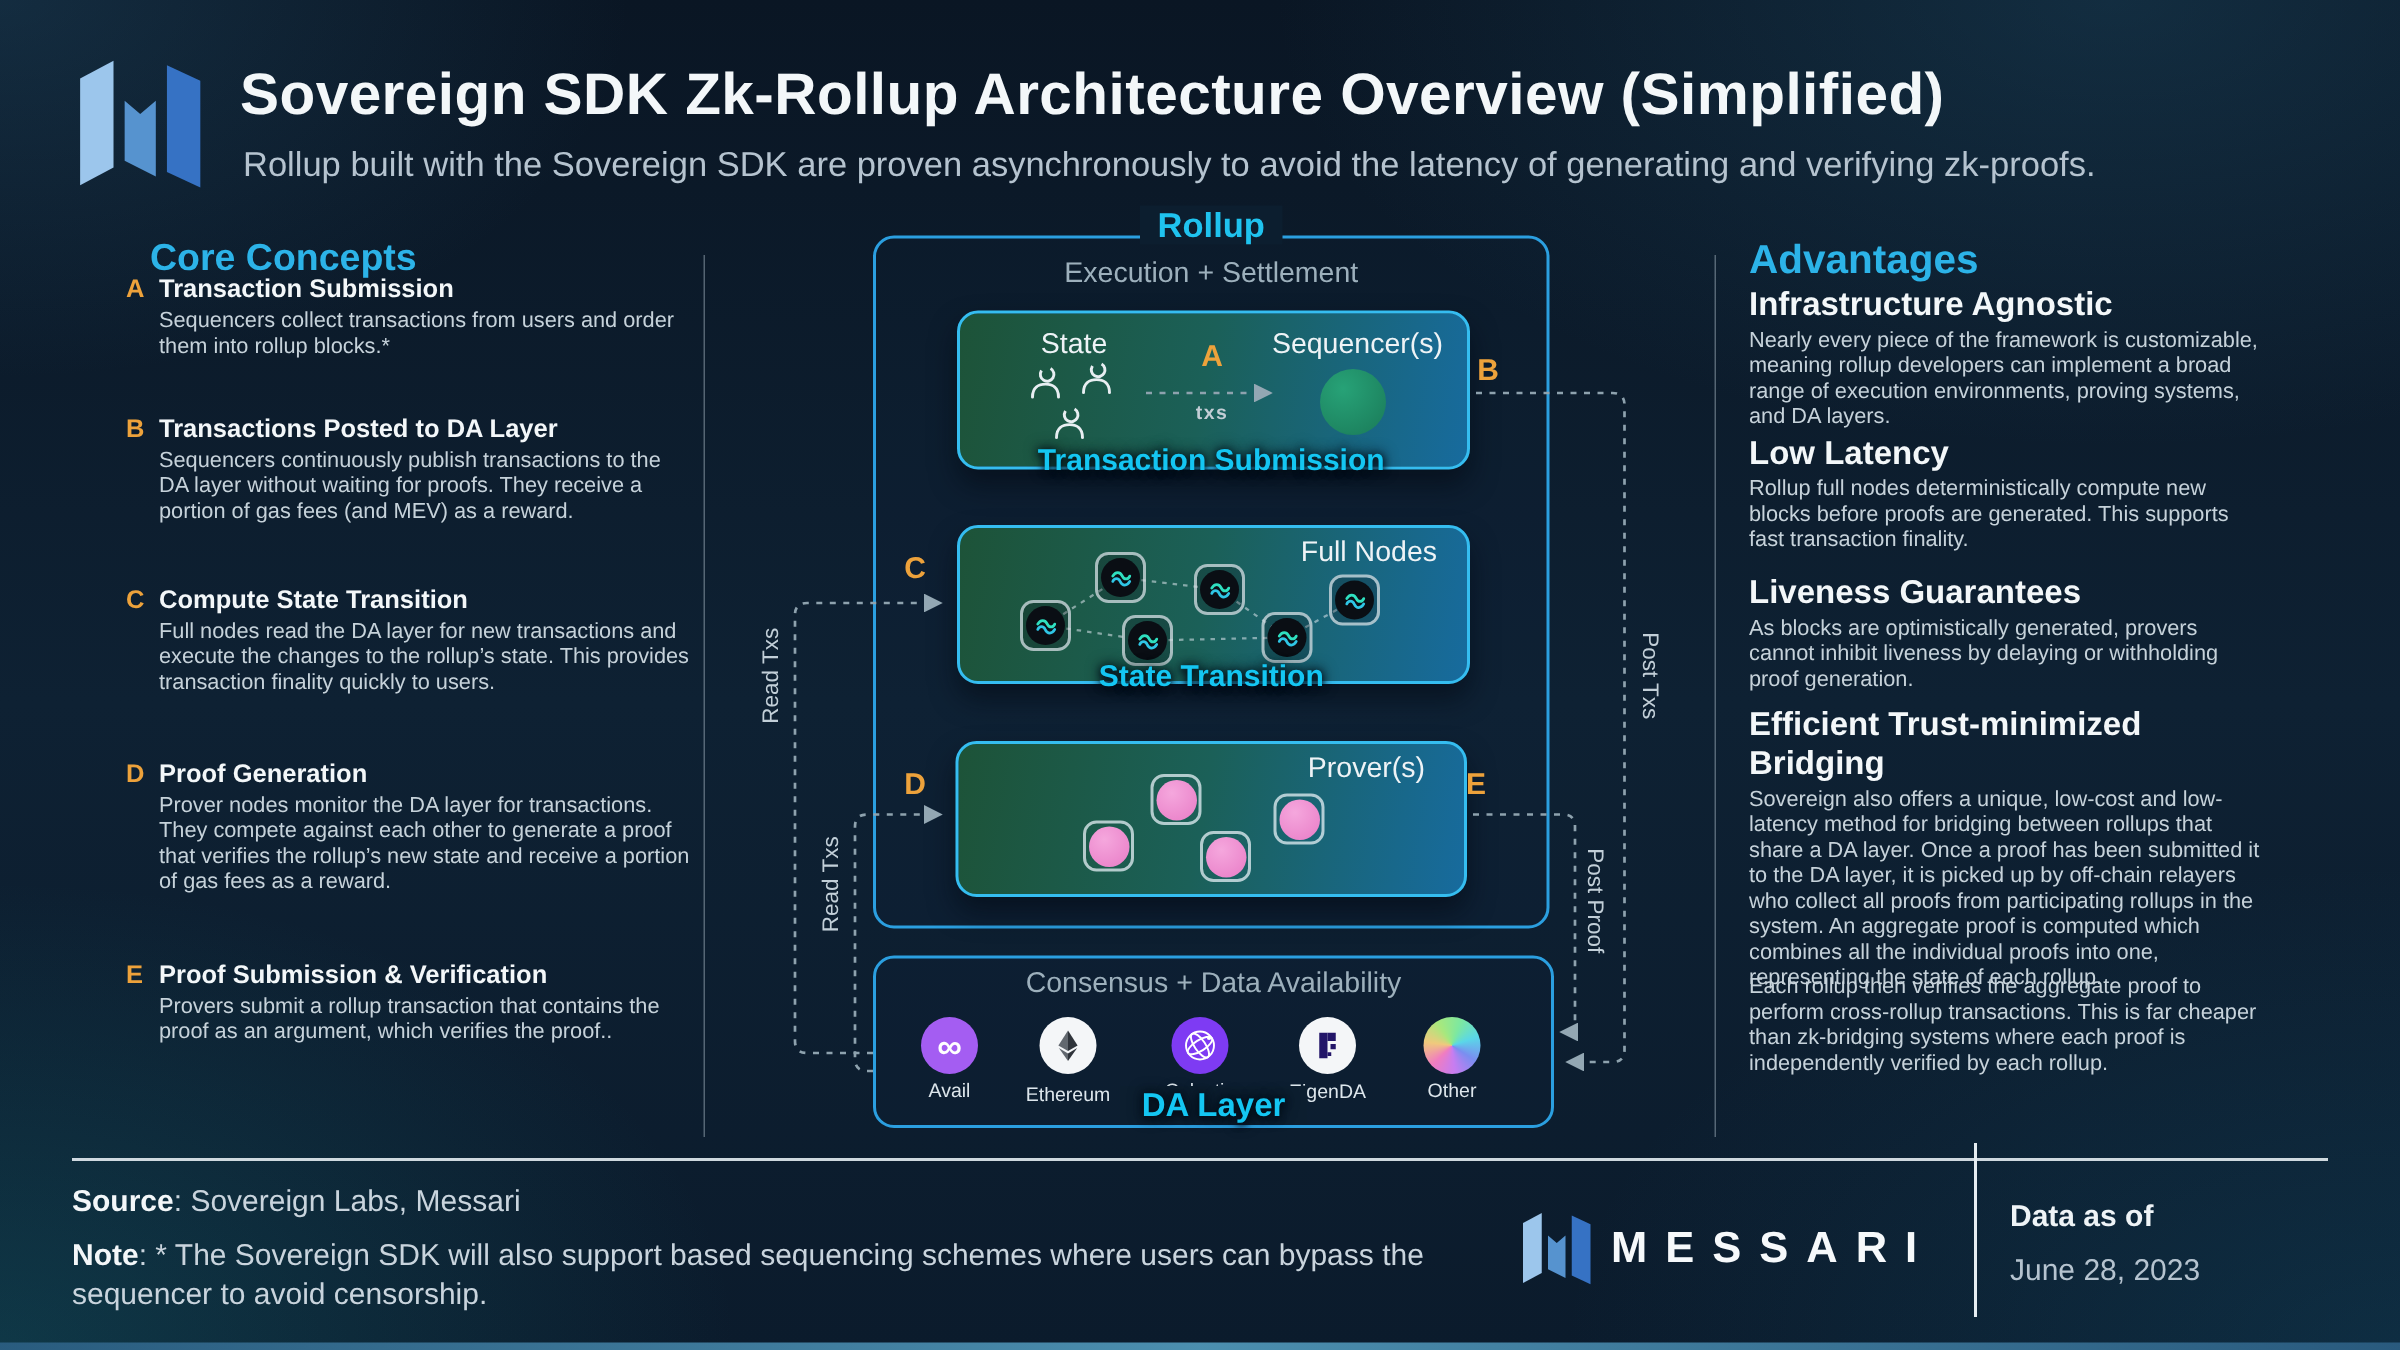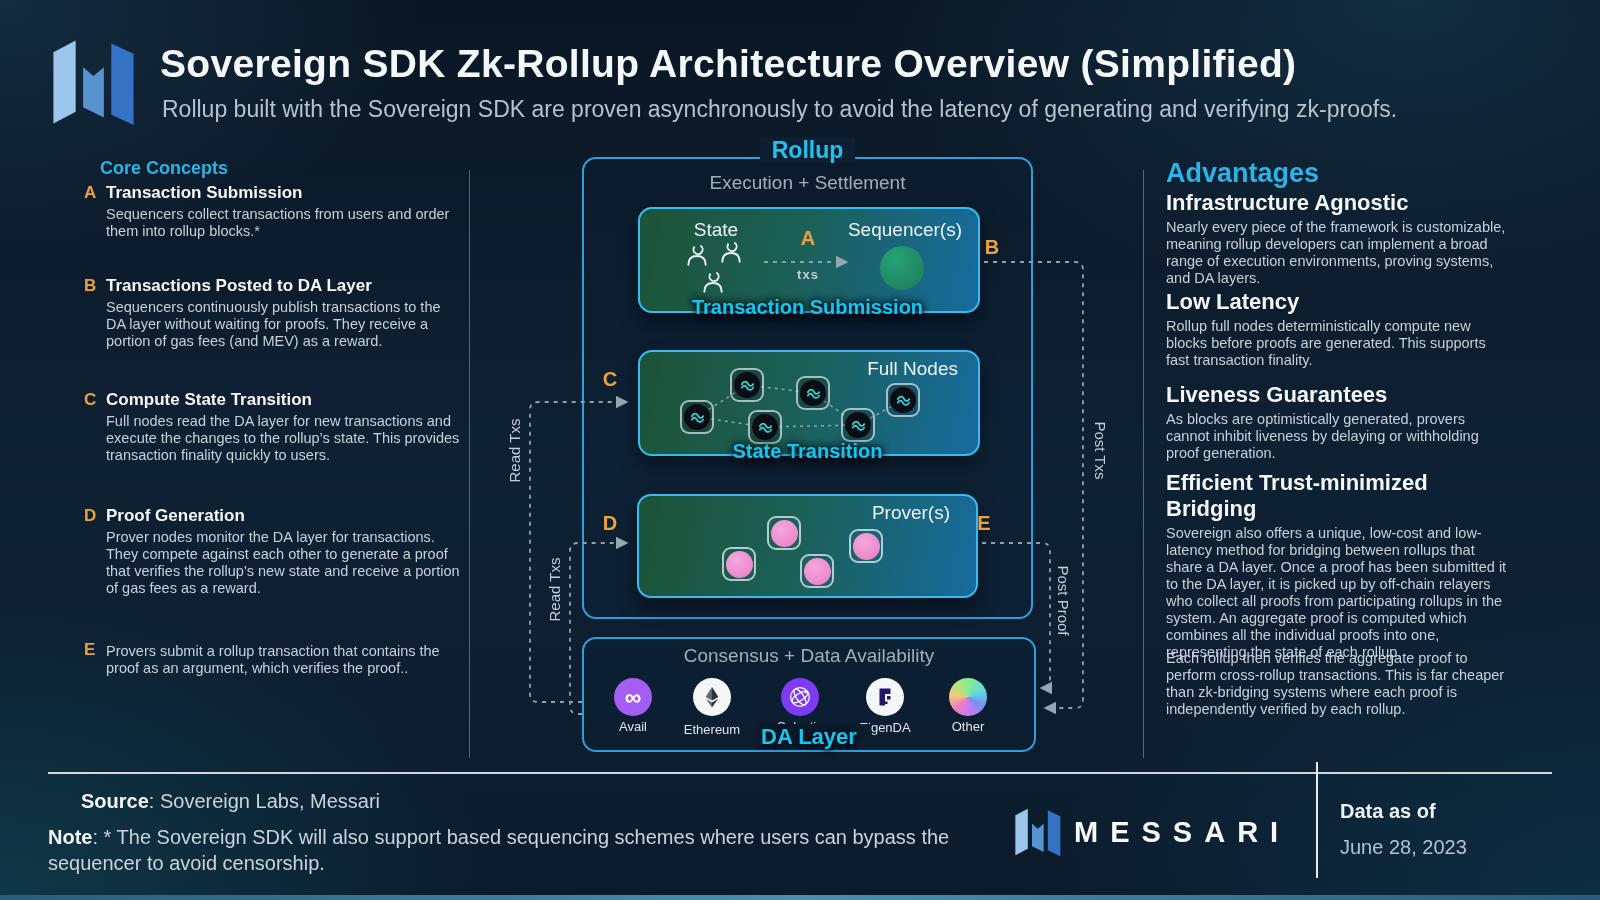--- a/index.html
+++ b/index.html
@@ -22,21 +22,21 @@
   .header-title { position:absolute; left:160px; top:42px; font-size:39px; font-weight:bold;
     color:#f3f7f9; letter-spacing:.3px; }
   .header-subtitle { position:absolute; left:162px; top:96px; font-size:23px; color:#b5c3cf; }
 
   
   .vdivider { position:absolute; top:170px; width:1px; height:588px; background:rgba(205,222,232,.38); }
   .vdivider.left { left:469px; }
   .vdivider.right { left:1143px; }
 
   
-  .cc-heading { position:absolute; left:100px; top:158px; font-size:18px; font-weight:bold; color:#2cb3e8; }
+  .cc-heading { position:absolute; left:100px; top:158px; font-size:25px; font-weight:bold; color:#2cb3e8; }
   .concept { position:absolute; left:84px; width:378px; }
   .concept .letter { position:absolute; left:0; top:0; width:20px; color:#eda23b;
     font-weight:bold; font-size:17px; }
   .concept .c-title { display:block; margin-left:22px; font-weight:bold; font-size:17px; color:#f3f7f9; }
   .concept .c-body { margin-left:22px; margin-top:3px; font-size:14.5px; line-height:17px; color:#c6d2da; }
   #concept-a { top:183px; } #concept-b { top:276px; } #concept-c { top:390px; }
   #concept-d { top:506px; } #concept-e { top:640px; }
 
   
   .adv-heading { position:absolute; left:1166px; top:158px; font-size:27px; font-weight:bold; color:#2cb3e8; }
@@ -109,21 +109,21 @@
   .rot-ccw { transform:rotate(-90deg); }
   .rot-cw  { transform:rotate(90deg); }
 
   .overlay-svg { position:absolute; left:0; top:0; width:1600px; height:900px;
     z-index:2; pointer-events:none; }
 
   
   .footer-line { position:absolute; left:48px; top:772px; width:1504px; height:2px;
     background:#dfe8ee; opacity:.92; }
   .footer-text { position:absolute; left:48px; font-size:20px; color:#c9d4dd; }
-  #source-line { top:790px;margin-left:33px; }
+  #source-line { top:790px; }
   #note-line { top:824px; width:944px; line-height:26px; }
   .footer-text b { color:#f3f7f9; }
   .messari-lockup { position:absolute; left:1012px; top:806px; display:flex; align-items:center; }
   .messari-icon { width:50px; height:52px; margin-right:12px; }
   .messari-word { font-size:29px; font-weight:bold; color:#f6f9fb; letter-spacing:12px; }
   .footer-vline { position:absolute; left:1316px; top:762px; width:2px; height:116px; background:#e6edf2; }
   .data-label { position:absolute; left:1340px; top:800px; font-size:20px; font-weight:bold; color:#eef3f6; }
   .data-value { position:absolute; left:1340px; top:836px; font-size:20px; color:#b5c3cf; }
 </style>
 </head>
@@ -164,20 +164,21 @@
     <span class="c-title">Compute State Transition</span>
     <div class="c-body">Full nodes read the DA layer for new transactions and execute the changes to the rollup’s state. This provides transaction finality quickly to users.</div>
   </div>
   <div class="concept" id="concept-d">
     <span class="letter">D</span>
     <span class="c-title">Proof Generation</span>
     <div class="c-body">Prover nodes monitor the DA layer for transactions. They compete against each other to generate a proof that verifies the rollup’s new state and receive a portion of gas fees as a reward.</div>
   </div>
   <div class="concept" id="concept-e">
     <span class="letter">E</span>
+    <span class="c-title">Proof Submission &amp; Verification</span>
     <div class="c-body">Provers submit a rollup transaction that contains the proof as an argument, which verifies the proof..</div>
   </div>
 
   <div class="adv-heading">Advantages</div>
   <div class="advantage" id="adv-1">
     <span class="a-title">Infrastructure Agnostic</span>
     <div class="a-body">Nearly every piece of the framework is customizable, meaning rollup developers can implement a broad range of execution environments, proving systems, and DA layers.</div>
   </div>
   <div class="advantage" id="adv-2">
     <span class="a-title">Low Latency</span>

